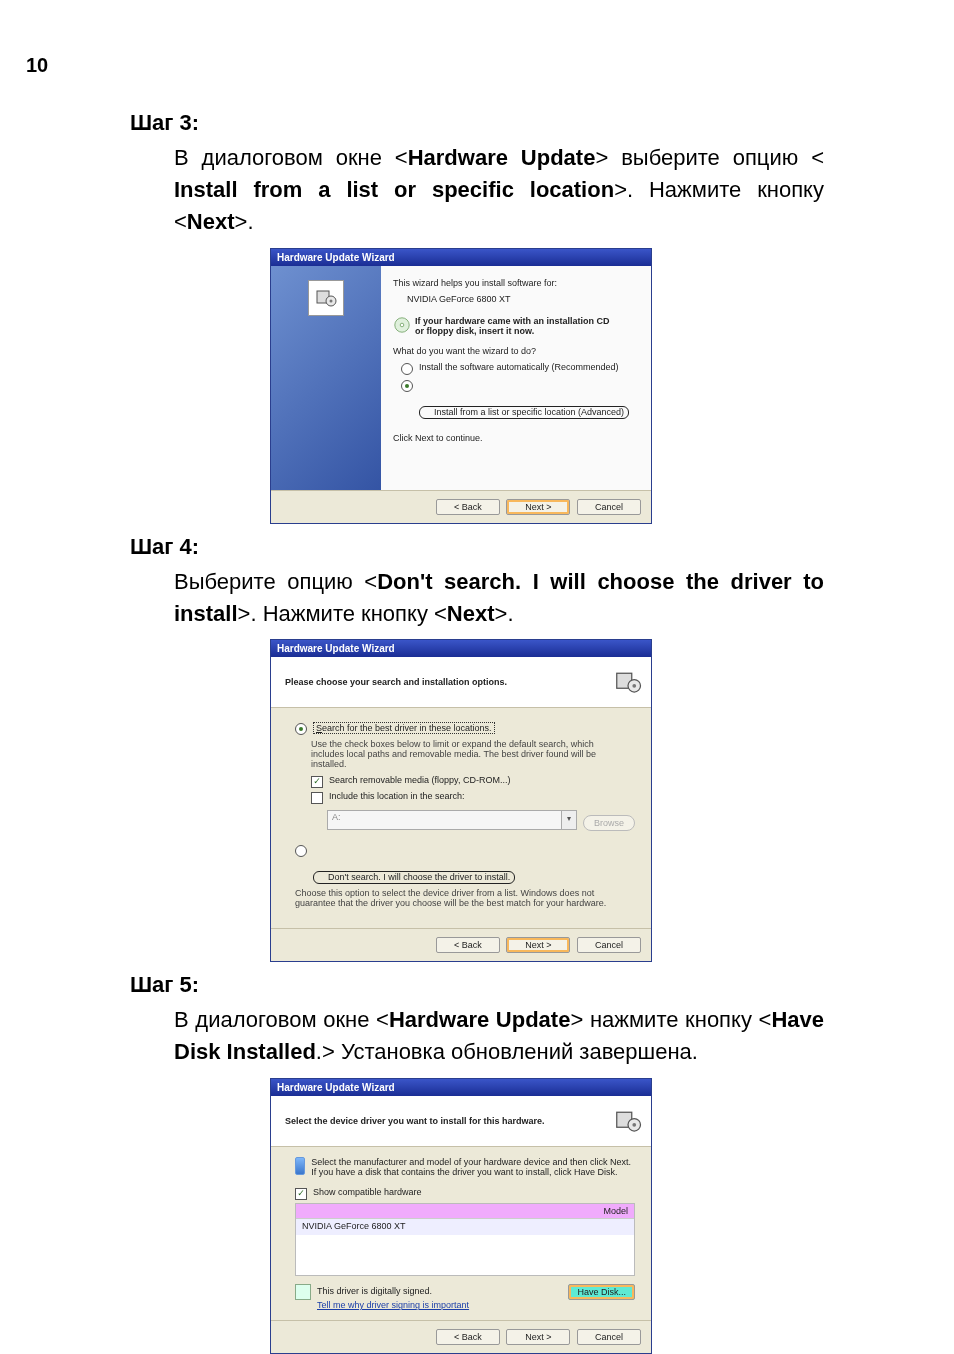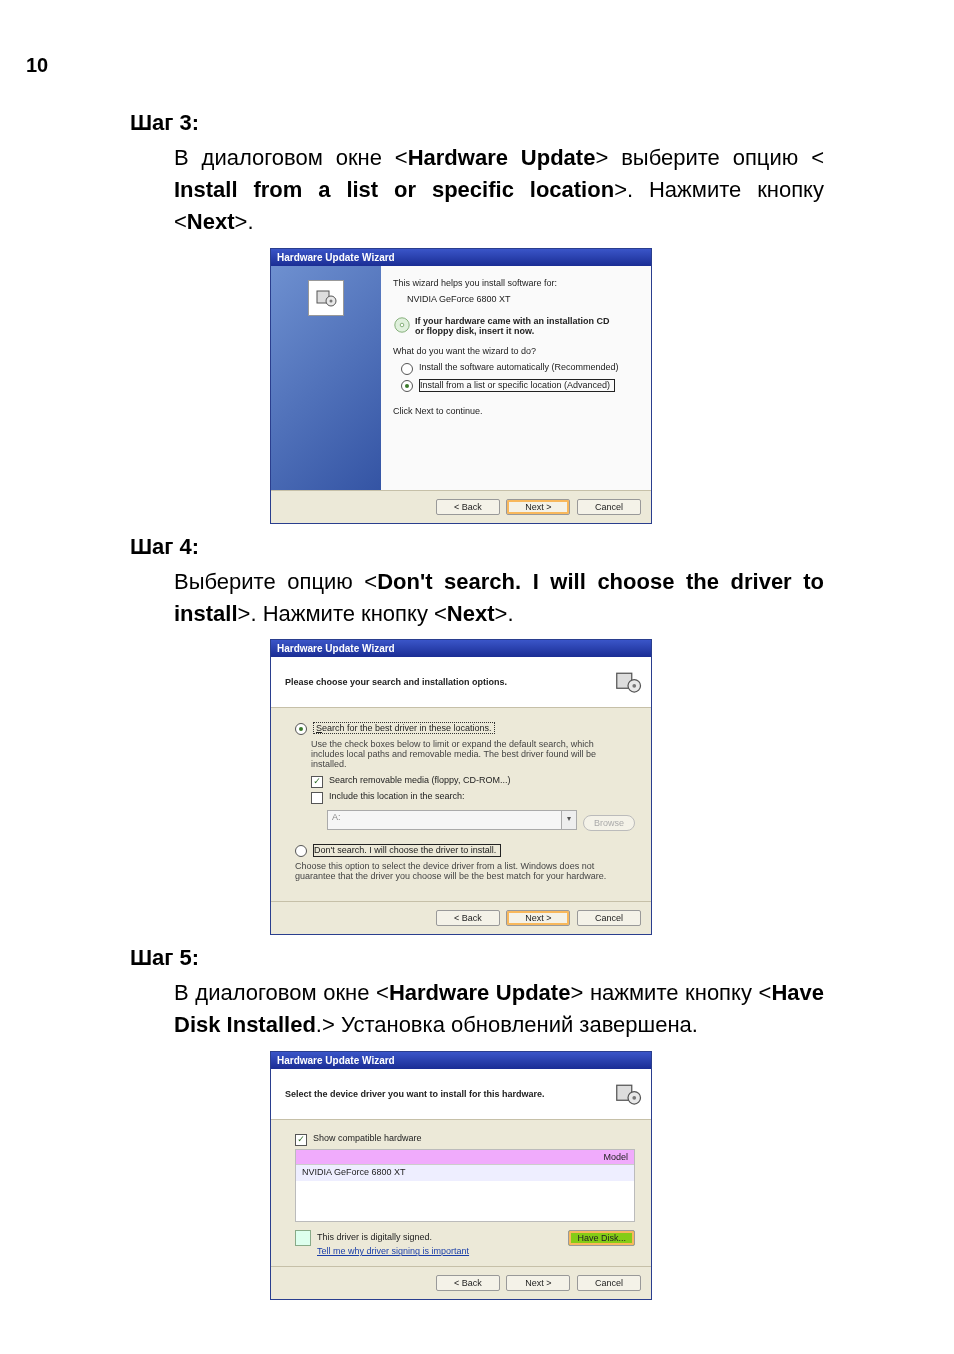--- a/index.html
+++ b/index.html
@@ -107,29 +107,29 @@
   .underline{text-decoration:underline;}
   .dottedbox{border:1px dotted #333;padding:0 2px;}
   .combo {
     display:flex;margin:3px 0 8px 16px;width:250px;
   }
   .combo .cfield{flex:1;border:1px solid #aaa;background:#f6f6f6;height:16px;font-size:9px;padding:1px 4px;color:#888;}
   .combo .carrow{width:14px;border:1px solid #aaa;border-left:none;background:#eee;text-align:center;line-height:16px;font-size:8px;color:#555;}
   .browsebtn{border:1px solid #bbb;background:#f4f2e8;color:#aaa;padding:2px 10px;font-size:9px;margin-left:6px;border-radius:8px;}
 
   .ovalmark {
-    display:inline-block;border:1px solid #222;border-radius:0;padding:0 4px 1px 0;
+    display:inline-block;border:1px solid #222;border-radius:6px;padding:0 4px 1px 14px;margin-top:27px;
   }
 
   
   .listtbl{border:1px solid #bbb;background:#fff;margin:2px 0 8px 0;}
   .listtbl .lh{background:#f0abfc;border-bottom:1px solid #ccc;padding:2px 6px;font-size:9px;text-align:right;}
   .listtbl .lr{padding:2px 6px;font-size:9px;background:#eef;height:12px;}
   .listtbl .sp{height:40px;}
-  .hdbtn{border:1px solid #999;background:#84cc16;padding:2px 8px;font-size:9px;border-radius:2px;box-shadow:0 0 0 2px #f8b85c inset;}
+  .hdbtn{border:1px solid #999;background:#5eead4;padding:2px 8px;font-size:9px;border-radius:2px;box-shadow:0 0 0 2px #f8b85c inset;}
   .alink{color:#1a3ea8;}
   .chipico{display:inline-block;width:16px;height:16px;background:linear-gradient(#7db6f9,#3b77cc);border:1px solid #6699dd;margin-right:6px;vertical-align:middle;border-radius:2px;}
   .signico{display:inline-block;width:14px;height:14px;border:1px solid #8a8;background:#dfe;margin-right:6px;vertical-align:middle;}
 </style>
 </head>
 <body>
 
 <div class="page-num">10</div>
 
 <div class="content">
@@ -247,20 +247,24 @@
       <div class="b">Select the device driver you want to install for this hardware.</div>
       <span class="whead-ico">
         <svg viewBox="0 0 24 24">
             <rect x="3" y="5" width="12" height="12" fill="#ddd" stroke="#555"></rect>
             <circle cx="17" cy="15" r="5" fill="#e8e8e8" stroke="#555"></circle>
             <circle cx="17" cy="15" r="1.5" fill="#777"></circle>
           </svg>
       </span>
     </div>
     <div class="wbody">
+      <div style="display:flex;margin-bottom:10px">
+        <span class="chipico"></span>
+        <span>Select the manufacturer and model of your hardware device and then click Next. If you have a disk that contains the driver you want to install, click Have Disk.</span>
+      </div>
       <div class="chk" style="margin-left:0">
         <span class="box">✓</span>
         <span>Show compatible hardware</span>
       </div>
       <div class="listtbl">
         <div class="lh">Model</div>
         <div class="lr">NVIDIA GeForce 6800 XT</div>
         <div class="sp"></div>
       </div>
       <div style="display:flex;justify-content:space-between;align-items:flex-start">

